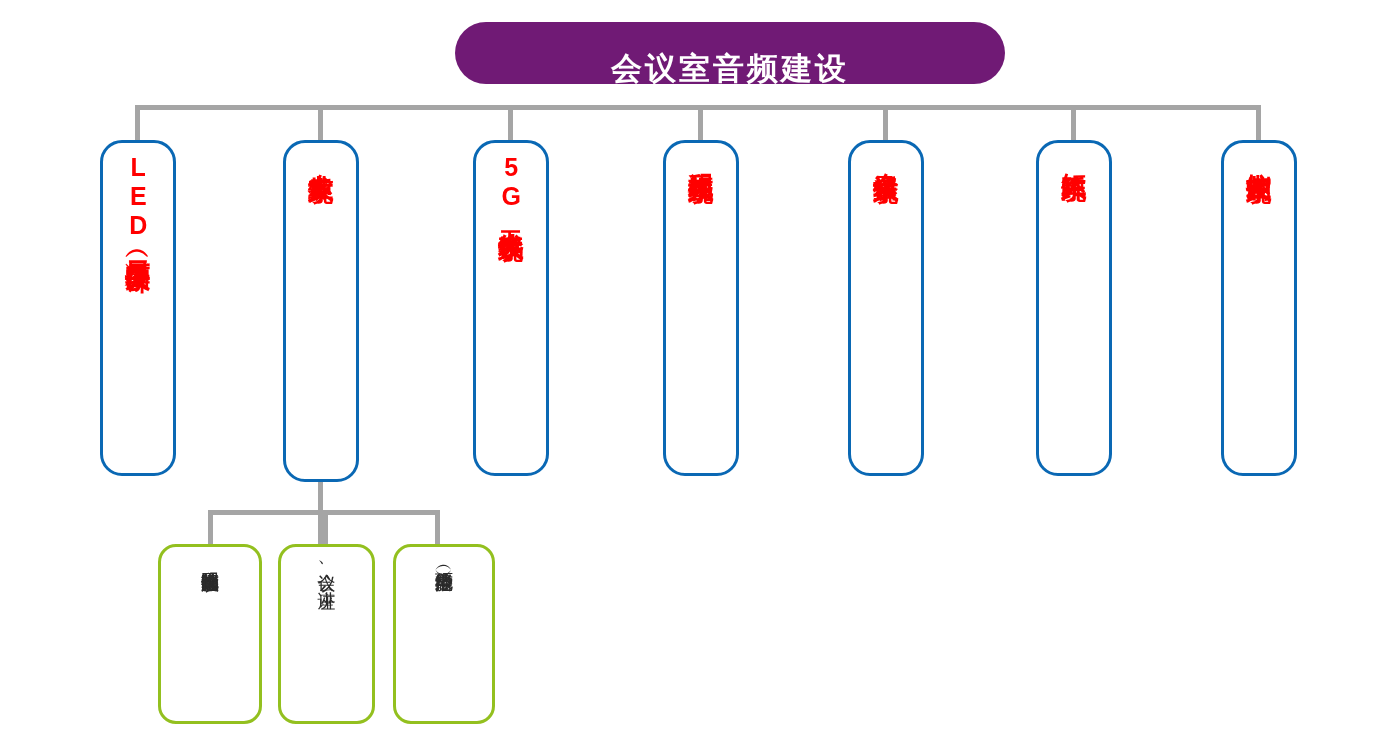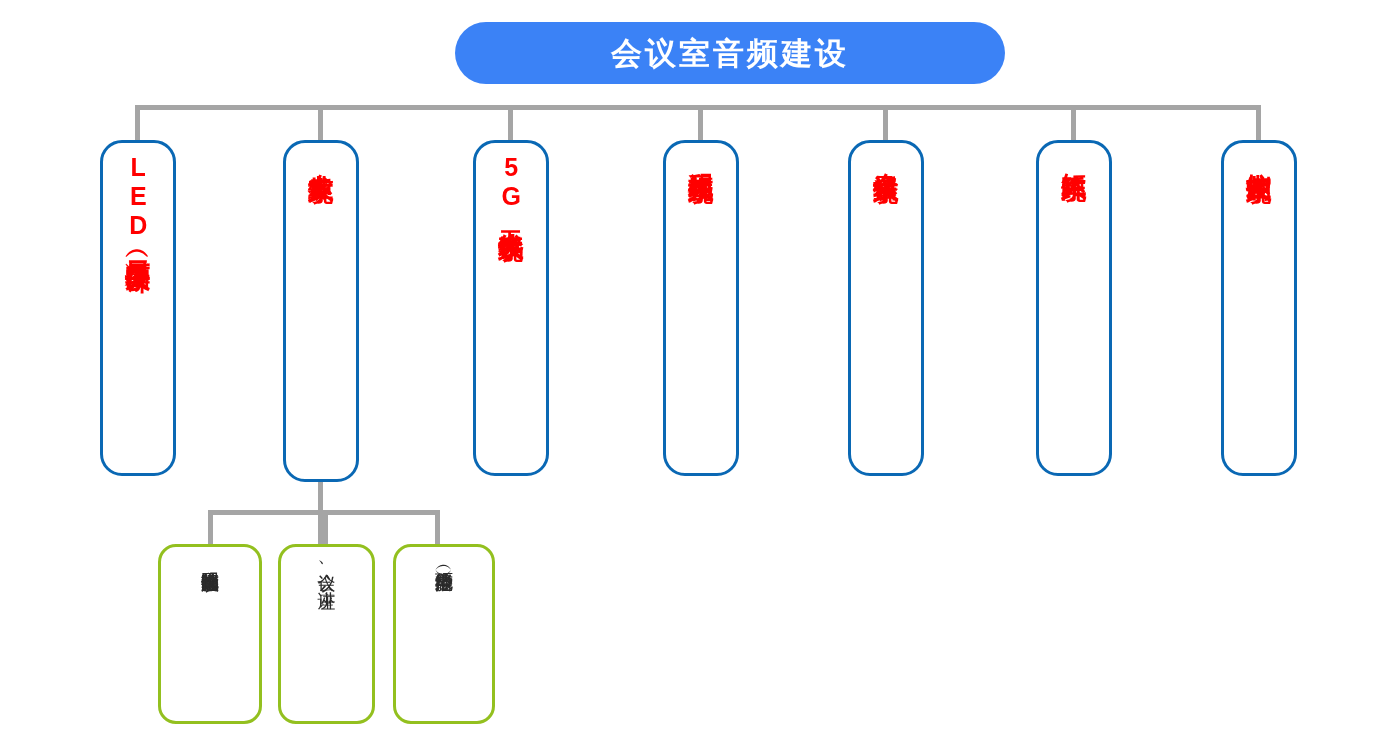--- a/index.html
+++ b/index.html
@@ -35,25 +35,25 @@
     background: #a5a5a5;
   }
 
   
   .root-node {
     position: absolute;
     left: 455px;
     top: 22px;
     width: 550px;
     height: 62px;
-    background: #3b82f6;
+    background: #701a75;
     border-radius: 31px;
     z-index: 3;
     display: flex;
-    align-items: center;
+    align-items: flex-end;
     justify-content: center;
   }
   .root-title {
     color: #ffffff;
     font-size: 31px;
     font-weight: bold;
     letter-spacing: 3px;
     line-height: 1;
     white-space: nowrap;
   }

